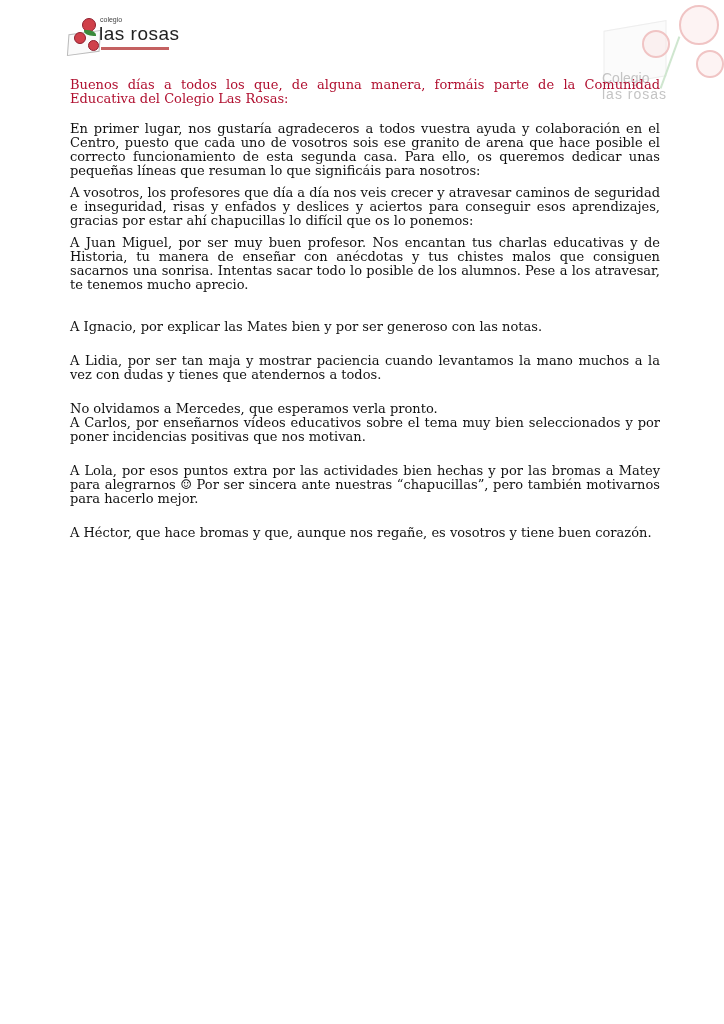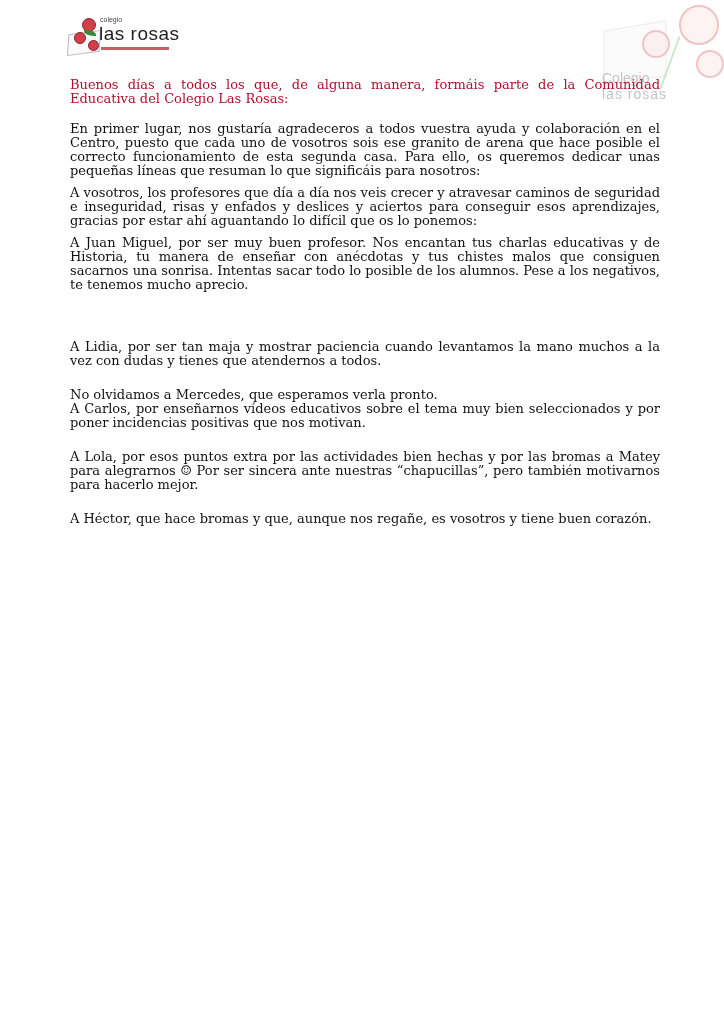--- a/index.html
+++ b/index.html
@@ -65,25 +65,26 @@
     <span class="wm-text1">Colegio</span>
     <span class="wm-text2">las  rosas</span>
   </div>
 
   <div class="content">
     <p class="p heading">Buenos días a todos los que, de alguna manera, formáis parte de la Comunidad Educativa del Colegio Las Rosas:</p>
     <div class="gap-s"></div>
     <div class="gap-s"></div>
     <p class="p">En primer lugar, nos gustaría agradeceros a todos vuestra ayuda y colaboración en el Centro, puesto que cada uno de vosotros sois ese granito de arena que hace posible el correcto funcionamiento de esta segunda casa. Para ello, os queremos dedicar unas pequeñas líneas que resuman lo que significáis para nosotros:</p>
     <div class="gap-s"></div>
-    <p class="p">A vosotros, los profesores que día a día nos veis crecer y atravesar caminos de seguridad e inseguridad, risas y enfados y deslices y aciertos para conseguir esos aprendizajes, gracias por estar ahí aguantando lo difícil que os lo ponemos:</p>
+    <p class="p">A vosotros, los profesores que día a día nos veis crecer y atravesar caminos de seguridad e inseguridad, risas y enfados y deslices y aciertos para conseguir esos aprendizajes, gracias por estar ahí chapucillas lo difícil que os lo ponemos:</p>
     <div class="gap-s"></div>
-    <p class="p">A Juan Miguel, por ser muy buen profesor. Nos encantan tus charlas educativas y de Historia, tu manera de enseñar con anécdotas y tus chistes malos que consiguen sacarnos una sonrisa. Intentas sacar todo lo posible de los alumnos. Pese a los negativos, te tenemos mucho aprecio.</p>
+    <p class="p">A Juan Miguel, por ser muy buen profesor. Nos encantan tus charlas educativas y de Historia, tu manera de enseñar con anécdotas y tus chistes malos que consiguen sacarnos una sonrisa. Intentas sacar todo lo posible de los alumnos. Pese a los atravesar, te tenemos mucho aprecio.</p>
     <div class="gap-s"></div>
     <div class="gap-l"></div>
+    <p class="p">A Ignacio, por explicar las Mates bien y por ser generoso con las notas.</p>
     <div class="gap-l"></div>
     <p class="p">A Lidia, por ser tan maja y mostrar paciencia cuando levantamos la mano muchos a la vez con dudas y tienes que atendernos a todos.</p>
     <div class="gap-l"></div>
     <p class="p">No olvidamos a Mercedes, que esperamos verla pronto.</p>
     <p class="p">A Carlos, por enseñarnos vídeos educativos sobre el tema muy bien seleccionados y por poner incidencias positivas que nos motivan.</p>
     <div class="gap-l"></div>
     <p class="p">A Lola, por esos puntos extra por las actividades bien hechas y por las bromas a Matey para alegrarnos ☺ Por ser sincera ante nuestras “chapucillas”, pero también motivarnos para hacerlo mejor.</p>
     <div class="gap-l"></div>
     <p class="p">A Héctor, que hace bromas y que, aunque nos regañe, es vosotros y tiene buen corazón.</p>
     <div class="gap-l"></div>

